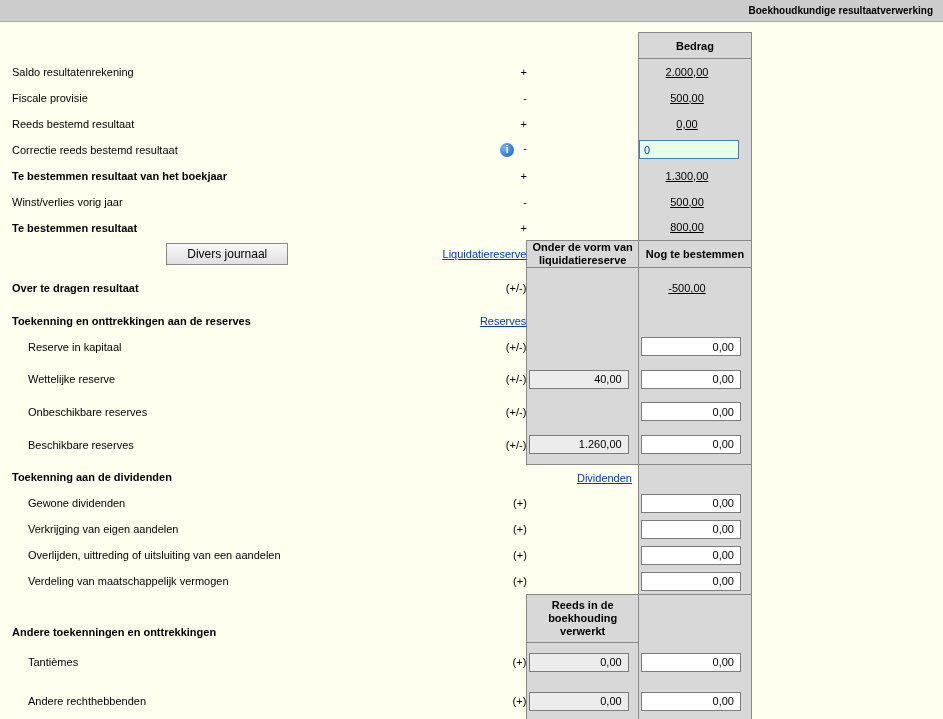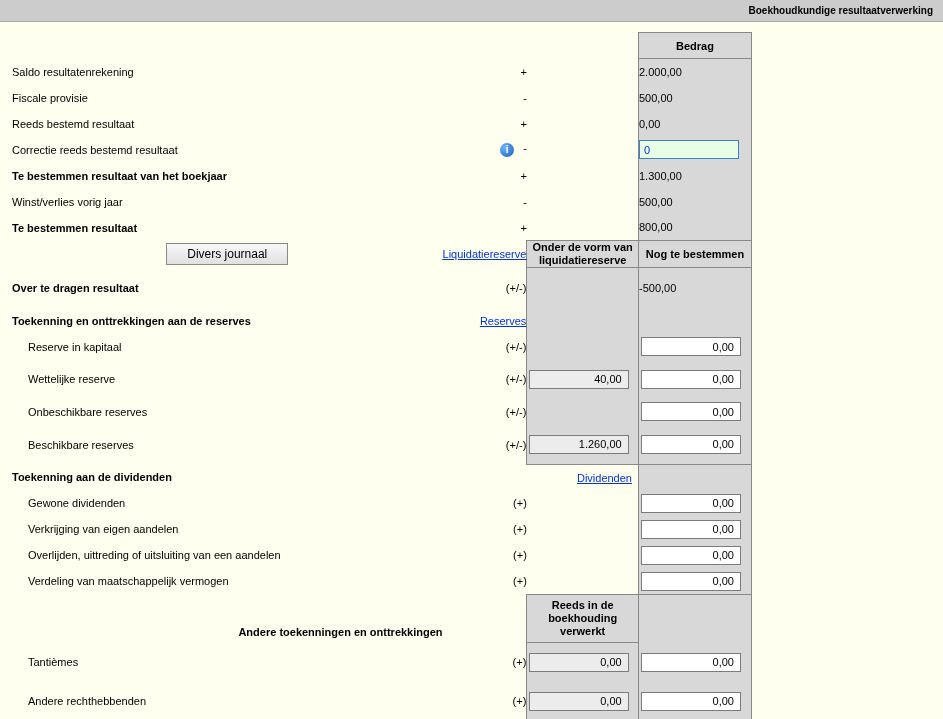--- a/index.html
+++ b/index.html
@@ -54,23 +54,24 @@
     .grey-cell {
       background: #d8d8d8;
       border-left: 1px solid #888;
       border-right: 1px solid #888;
       text-align: right;
       padding-right: 8px !important;
     }
     .grey-cell-bottom { border-bottom: 1px solid #888; }
     .val-text {
       display: block;
-      text-align: left;
+      text-align: center;
       padding-right: 8px;
       width: 100%;
+      text-decoration: underline;
     }
     .val-readonly-mid {
       background: #ececec;
       border: 1px solid #7b7b7b;
       height: 19px;
       width: 100px;
       margin: 10px auto;
       padding-right: 6px;
       text-align: right;
       line-height: 17px;
@@ -323,21 +324,21 @@
   <tr>
     <td class="col-label indent1">Verdeling van maatschappelijk vermogen</td>
     <td class="col-sign">(+)</td>
     <td class="col-mid"></td>
     <td class="col-val grey-cell grey-cell-bottom">
             <input class="val-input" value="0,00" style="">
           </td>
   </tr>
 
   <tr style="height:48px;">
-    <td class="col-label bold" style="vertical-align:bottom; padding-bottom:4px;text-align:right;">Andere toekenningen en onttrekkingen</td>
+    <td class="col-label bold" style="vertical-align:bottom; padding-bottom:4px;">Andere toekenningen en onttrekkingen</td>
     <td class="col-sign"></td>
     <td class="col-mid hdr hdr-tall">Reeds in de boekhouding verwerkt</td>
     <td class="col-val grey-cell" style="border-top:1px solid #888;"></td>
   </tr>
 
   <tr>
     <td class="col-label indent1">Tantièmes</td>
     <td class="col-sign">(+)</td>
     <td class="col-mid grey-cell">
             <div class="val-readonly-mid">0,00</div>

